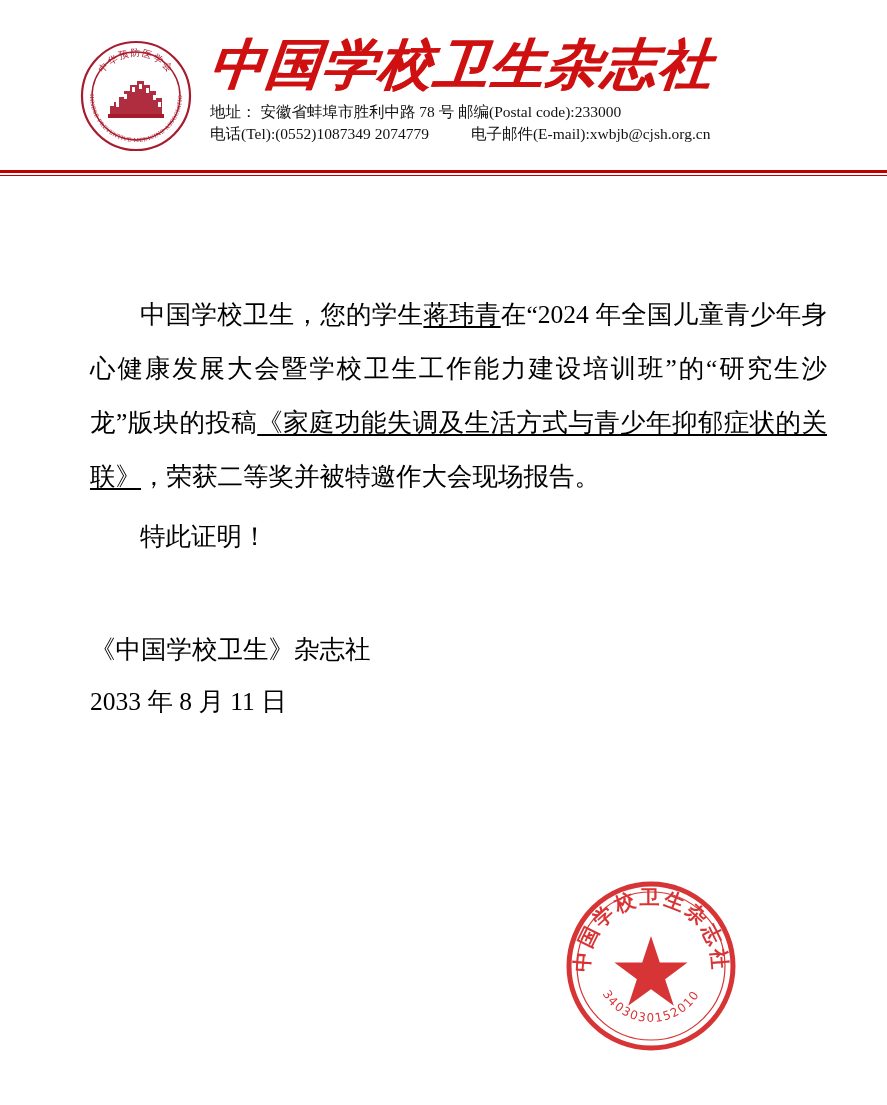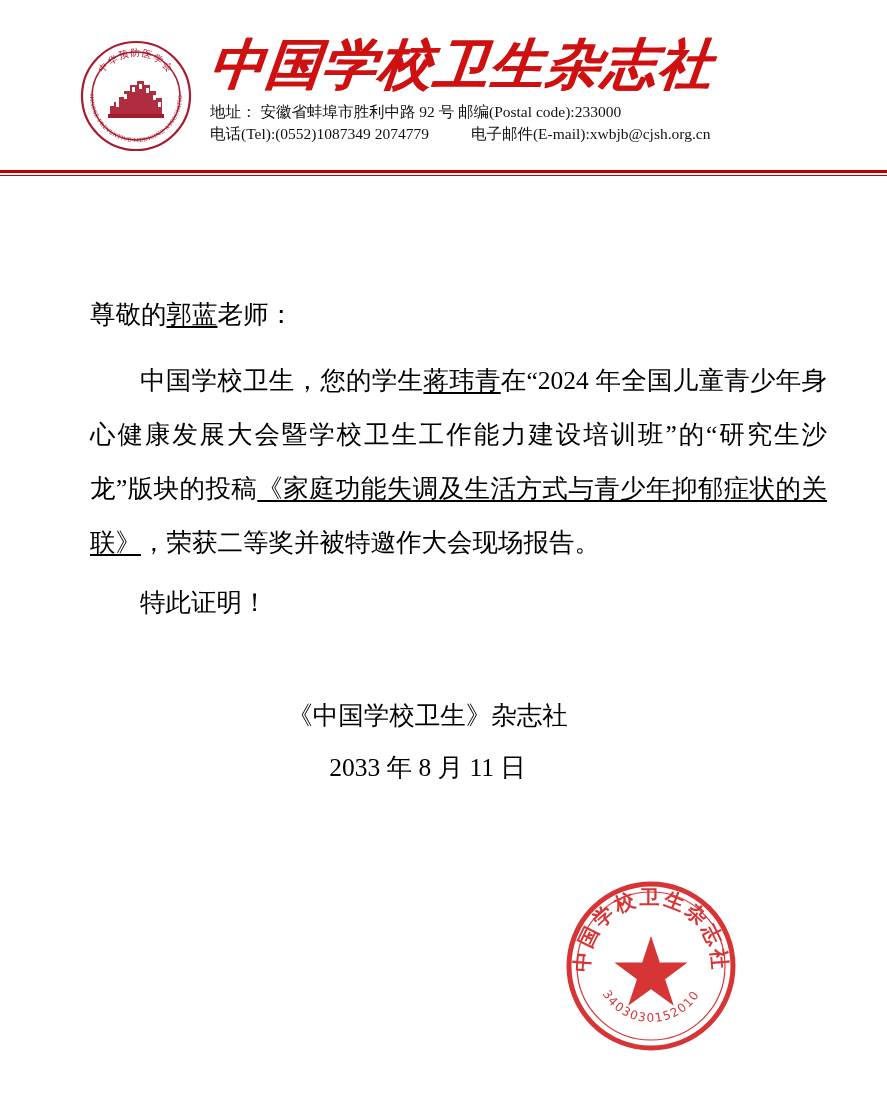--- a/index.html
+++ b/index.html
@@ -109,21 +109,21 @@
   .para {
     text-indent: 50px;
     text-align: justify;
   }
 
   .para2 { margin-top: 6px; }
 
   
   .sign-block {
     margin-top: 60px;
-    text-align: center;
+    text-align: left;
     padding-right: 62px;
     font-size: 25.5px;
     line-height: 52px;
     position: relative;
     z-index: 1;
   }
 
   
   .stamp {
     position: absolute;
@@ -171,39 +171,36 @@
         </text>
         <text font-family="DejaVu Serif, serif" font-size="5.4" fill="#a81b2e" letter-spacing="0.4">
           <textPath href="#arcBottom" startOffset="50%" text-anchor="middle">CHINESE PREVENTIVE MEDICINE ASSOCIATION</textPath>
         </text>
       </svg>
     </div>
 
     <div class="lh-right">
       <div class="journal-title">中国学校卫生杂志社</div>
       <div class="contact">
-        <div class="row">地址： 安徽省蚌埠市胜利中路 92 号  邮编(Postal code):233000</div>
+        <div class="row">地址： 安徽省蚌埠市胜利中路 78 号  邮编(Postal code):233000</div>
         <div class="row">
           <span>电话(Tel):(0552)1087349 2074779</span><span class="gap"></span><span>电子邮件(E-mail):xwbjb@cjsh.org.cn</span>
         </div>
       </div>
     </div>
   </div>
 
   <div class="rule-wrap">
     <div class="rule-thick"></div>
     <div class="rule-thin"></div>
   </div>
 
 
   <div class="content">
 
-    <div class="salutation">
-      <span>尊敬的</span><span class="u">郭蓝</span><span>老师：</span>
-    </div>
 
     <div class="para">
       <span>中国学校卫生，您的学生</span><span class="u">蒋玮青</span><span>在“2024 年全国儿童青少年身心健康发展大会暨学校卫生工作能力建设培训班”的“研究生沙龙”版块的投稿</span><span class="u">《家庭功能失调及生活方式与青少年抑郁症状的关联》</span><span>，荣获二等奖并被特邀作大会现场报告。</span>
     </div>
 
     <div class="para para2">特此证明！</div>
 
     <div class="sign-block">
       <div>《中国学校卫生》杂志社</div>
       <div>2033 年 8 月 11 日</div>

